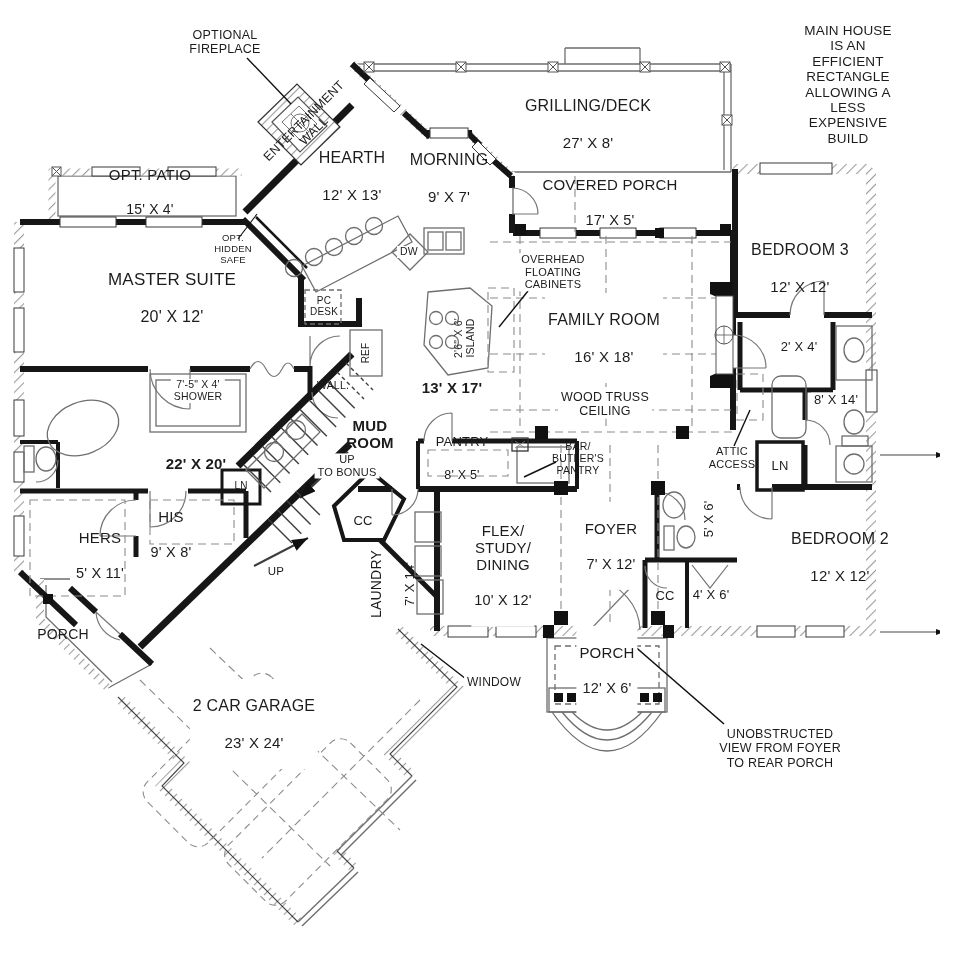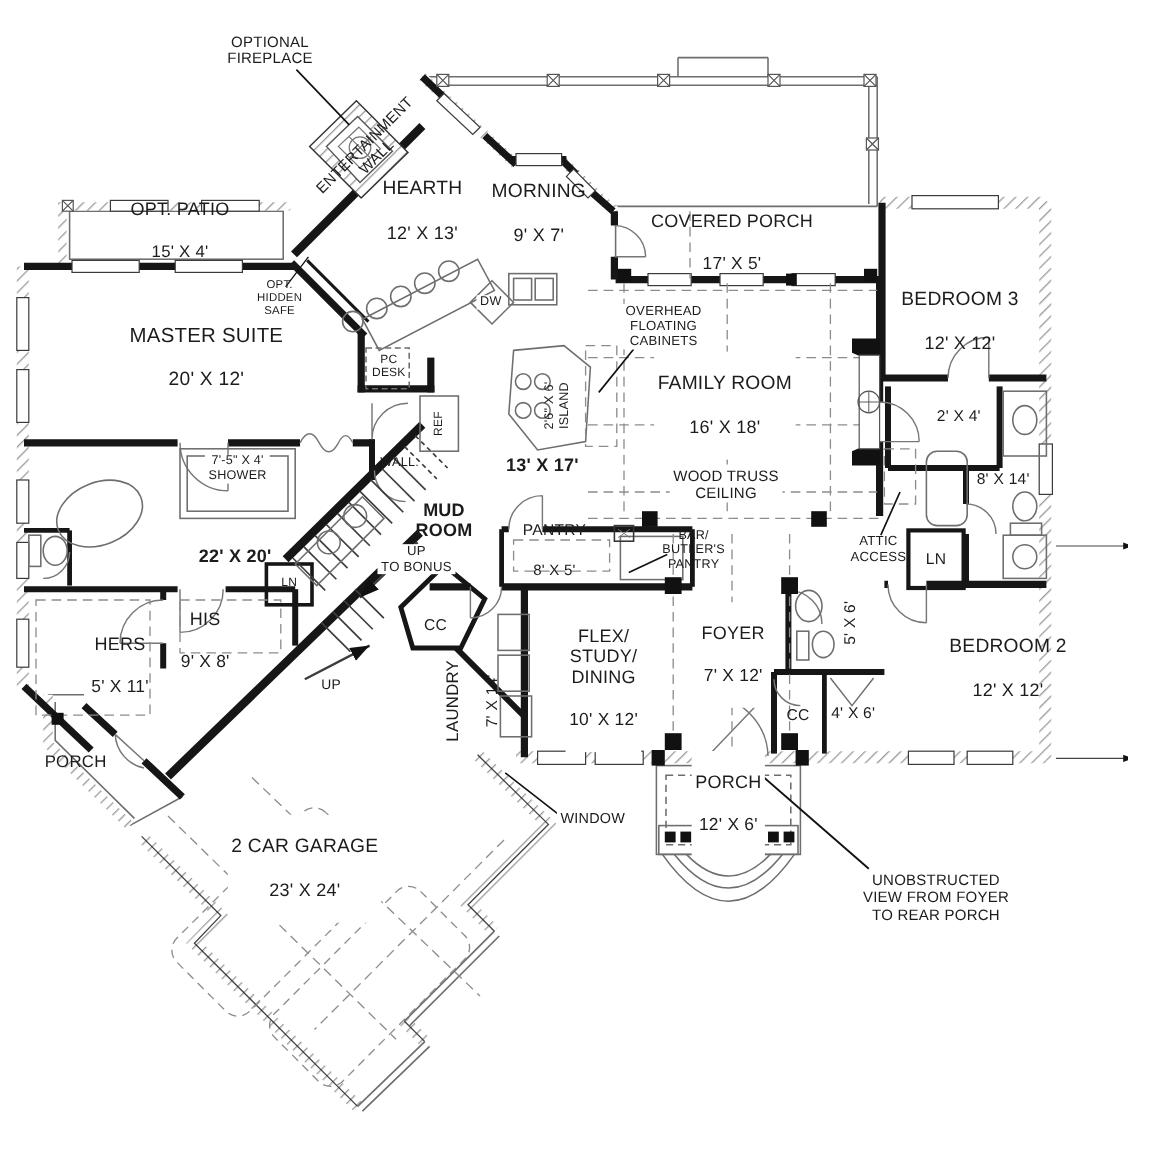--- a/index.html
+++ b/index.html
@@ -362,20 +362,23 @@
   </g>
 
   <g stroke="#444" stroke-width="1" fill="none">
     <path d="M880,455 H944" marker-end="url(#ah)"></path>
     <path d="M880,632 H944" marker-end="url(#ah)"></path>
   </g>
 </svg>
 
 <div class="lb s125" style="left:225px;top:42px">OPTIONAL
 FIREPLACE</div>
+<div class="lb s135" style="left:848px;top:84px">MAIN HOUSE IS AN EFFICIENT
+RECTANGLE ALLOWING A LESS
+EXPENSIVE BUILD</div>
 <div class="lb s125 r45" style="left:309px;top:126px">ENTERTAINMENT
 WALL</div>
 <div class="lb s9" style="left:233px;top:249px">OPT.
 HIDDEN
 SAFE</div>
 
 <div class="lb rm" style="left:150px;top:192px">
   <div class="nm" style="font-size:15px">OPT. PATIO</div>
   <div class="dm" style="font-size:14px">15' X 4'</div>
 </div>
@@ -383,20 +386,24 @@
   <div class="nm" style="font-size:17px">MASTER SUITE</div>
   <div class="dm" style="font-size:16px">20' X 12'</div>
 </div>
 <div class="lb rm" style="left:352px;top:176px">
   <div class="nm">HEARTH</div>
   <div class="dm">12' X 13'</div>
 </div>
 <div class="lb rm" style="left:449px;top:178px">
   <div class="nm">MORNING</div>
   <div class="dm">9' X 7'</div>
+</div>
+<div class="lb rm wb" style="left:588px;top:124px">
+  <div class="nm">GRILLING/DECK</div>
+  <div class="dm">27' X 8'</div>
 </div>
 <div class="lb rm" style="left:610px;top:202px">
   <div class="nm" style="font-size:15px">COVERED PORCH</div>
   <div class="dm" style="font-size:14.5px">17' X 5'</div>
 </div>
 <div class="lb rm" style="left:800px;top:268px">
   <div class="nm">BEDROOM 3</div>
   <div class="dm">12' X 12'</div>
 </div>
 <div class="lb rm wb" style="left:604px;top:338px">

